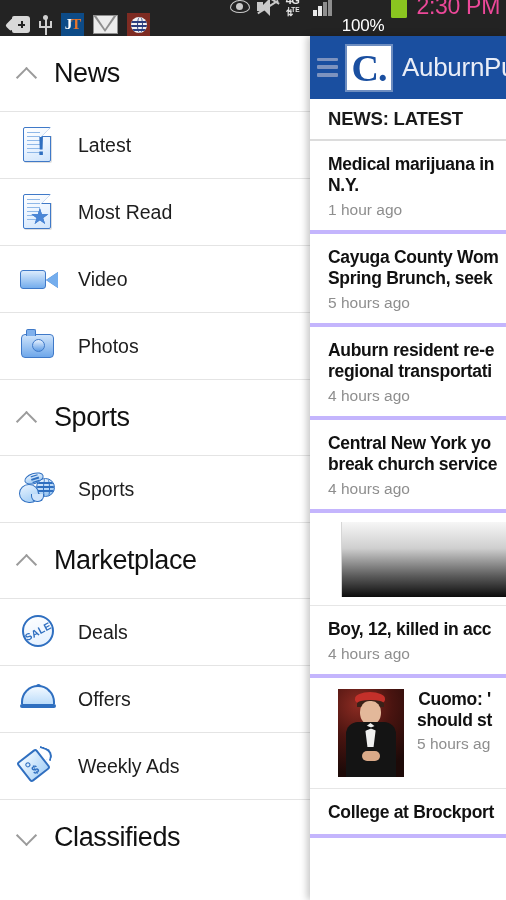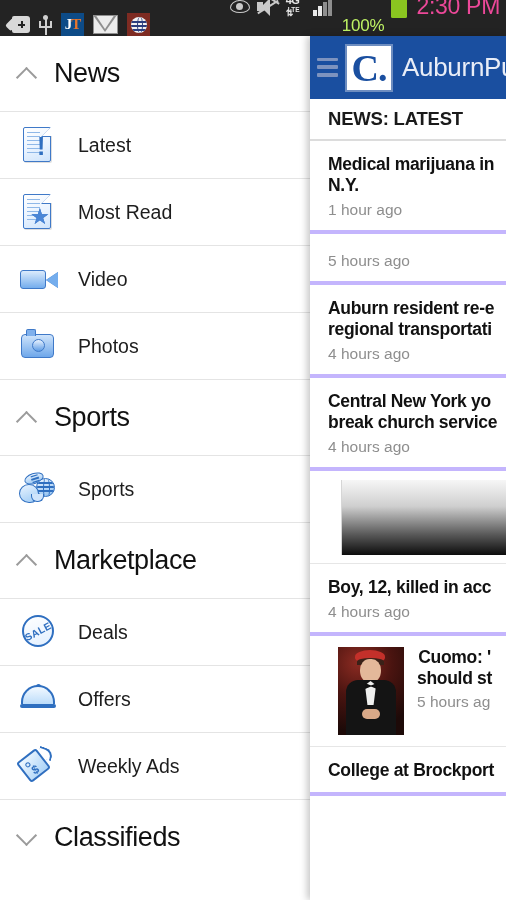--- a/index.html
+++ b/index.html
@@ -131,21 +131,21 @@
   .ico-4g .lte{ position:absolute; left:2px; top:9px; font-size:6.5px; }
   .ico-4g .arrows{ position:absolute; left:0px; top:13px; font-size:9px; letter-spacing:-1px; }
 
   .ico-signal{ width:22px;height:18px; position:relative; }
   .ico-signal .bar{ position:absolute; bottom:0; background:#8e8e8e; }
   .ico-signal .b1{ left:0px; width:4px; height:6px; background:#e9e9e9;}
   .ico-signal .b2{ left:5px; width:4px; height:10px; background:#e9e9e9;}
   .ico-signal .b3{ left:10px; width:4px; height:14px; background:#8e8e8e;}
   .ico-signal .b4{ left:15px; width:4px; height:18px; background:#8e8e8e;}
 
-  .sb-pct{ color:#bef264; font-size:17px; letter-spacing:-0.2px;margin-top:39px; }
+  .sb-pct{ color:#ffffff; font-size:17px; letter-spacing:-0.2px;margin-top:39px; }
 
   .ico-batt{ width:16px;height:22px; position:relative; }
   .ico-batt .nub{
     position:absolute; left:5px; top:0; width:6px; height:3px; background:#8ac520; border-radius:1px;
   }
   .ico-batt .cell{
     position:absolute; left:0; top:2.5px; width:16px; height:19.5px;
     background:#8ac520; border-radius:1.5px;
   }
 
@@ -596,20 +596,24 @@
 
   <div class="art">
     <h3>
       <span>Medical marijuana in</span><br>
       <span>N.Y.</span>
     </h3>
     <div class="ts">1 hour ago</div>
   </div>
 
   <div class="art">
+    <h3>
+      <span>Cayuga County Wom</span><br>
+      <span>Spring Brunch, seek</span>
+    </h3>
     <div class="ts">5 hours ago</div>
   </div>
 
   <div class="art">
     <h3>
       <span>Auburn resident re-e</span><br>
       <span>regional transportati</span>
     </h3>
     <div class="ts">4 hours ago</div>
   </div>

